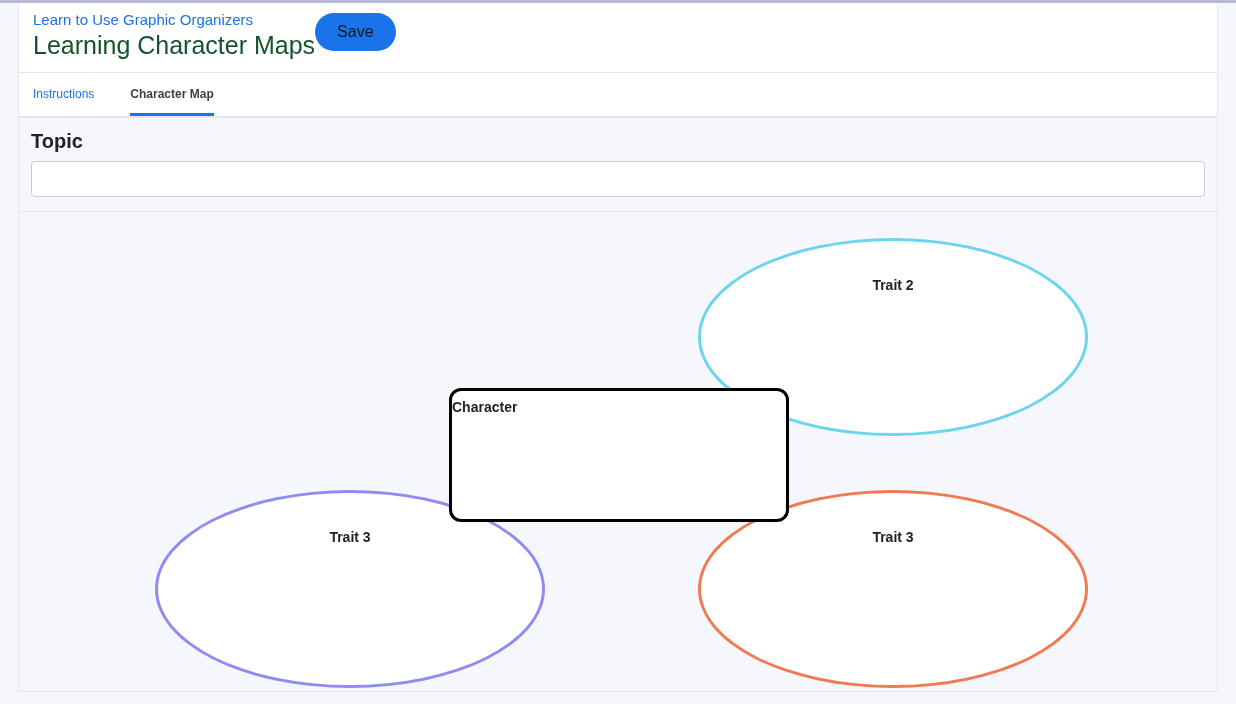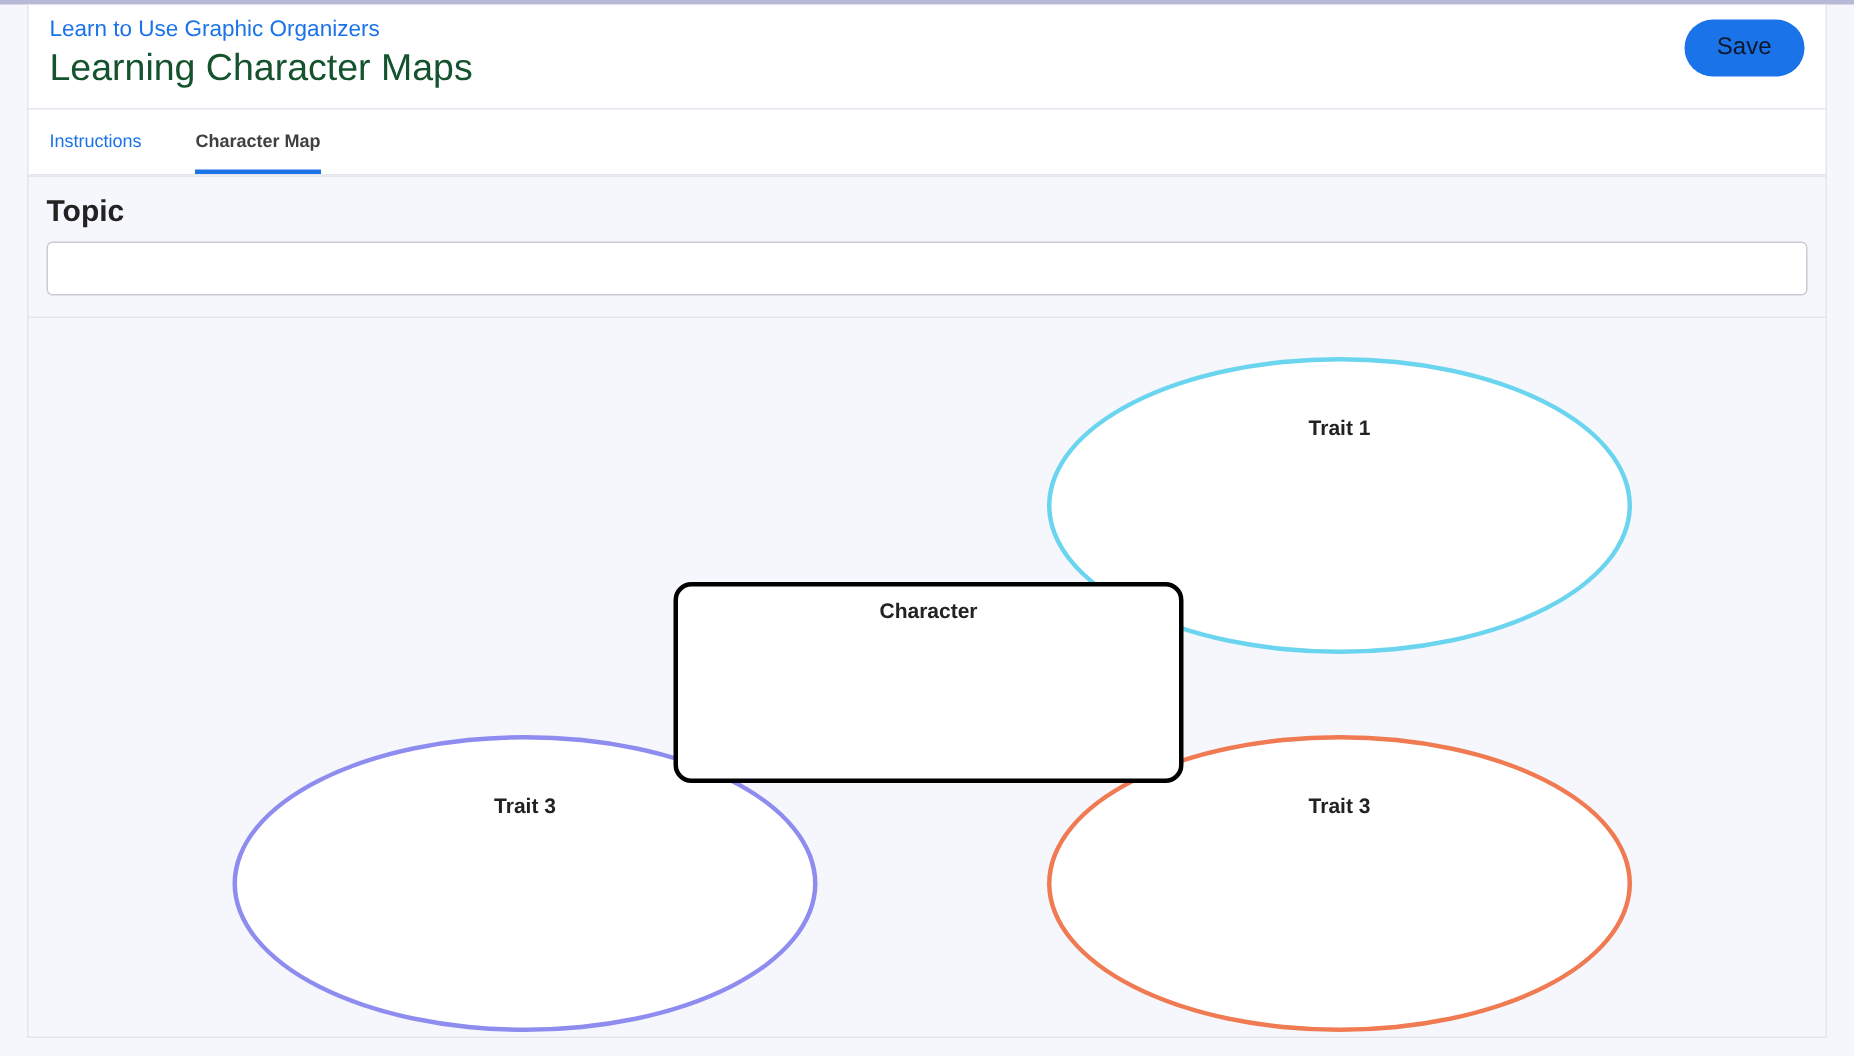--- a/index.html
+++ b/index.html
@@ -14,21 +14,20 @@
   .card {
     background: #fff;
     margin: 0 18px;
     border: 1px solid #e3e6ed;
     border-top: none;
   }
   .header {
     padding: 8px 14px 12px 14px;
     border-bottom: 1px solid #e3e6ed;
     display: flex;
-    justify-content: space-between;
     align-items: flex-start;
   }
   .breadcrumb {
     color: #1a73e8;
     font-size: 15px;
     text-decoration: none;
     cursor: pointer;
   }
   .title {
     font-size: 25px;
@@ -115,21 +114,21 @@
   .trait4 { left: 679px; top: 278px; border-color: #f07a52; }
   .character-box {
     position: absolute;
     left: 430px;
     top: 176px;
     width: 340px;
     height: 134px;
     background: #fff;
     border: 3.5px solid #000;
     border-radius: 12px;
-    text-align: center;
+    text-align: left;
     padding-top: 8px;
     font-size: 14px;
     font-weight: 700;
     color: #222;
   }
 </style>
 </head>
 <body>
 
 <div class="card">
@@ -145,17 +144,17 @@
     <div class="tab active">Character Map</div>
   </div>
 </div>
 
 <div class="topic-section">
   <div class="topic-label">Topic</div>
   <input class="topic-input" type="text" value="" style="">
 </div>
 
 <div class="canvas">
-  <div class="trait trait2">Trait 1</div>
+  <div class="trait trait2">Trait 2</div>
   <div class="trait trait3">Trait 3</div>
   <div class="trait trait4">Trait 3</div>
   <div class="character-box">Character</div>
 </div>
 
 </body></html>

